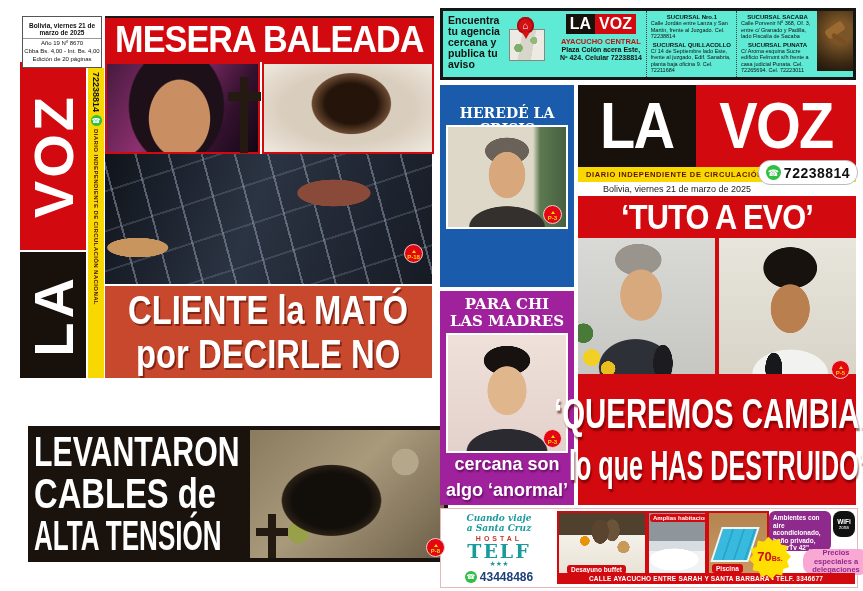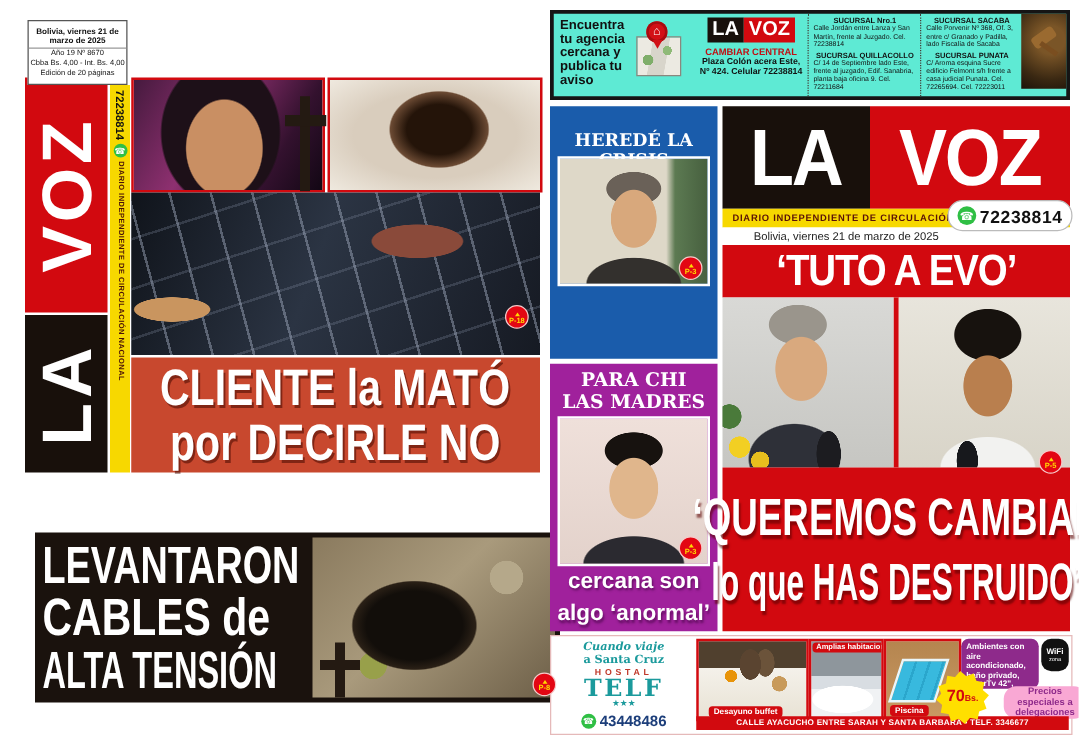--- a/index.html
+++ b/index.html
@@ -138,20 +138,23 @@
       <span class="vup hl" style="font-size:56px;letter-spacing:4px;">LA</span>
     </div>
 
     <div class="abs" style="left:78px;top:58px;width:16px;height:310px;background:#f7d800;
                 display:flex;flex-direction:column;align-items:center;">
       <span class="vdown" style="font-size:9px;font-weight:bold;color:#111;margin-top:4px;">72238814</span>
       <span class="wa" style="width:11px;height:11px;font-size:7px;margin:3px 0;"></span>
       <span class="vdown" style="font-size:6px;font-weight:bold;color:#4a1208;letter-spacing:.4px;">DIARIO INDEPENDIENTE DE CIRCULACIÓN NACIONAL</span>
     </div>
 
+    <div class="abs flexc" style="left:95px;top:6px;width:329px;height:44px;background:#d2090f;border-top:2px solid #1a1a1a;">
+      <span class="sx sx95 hl" style="font-size:36px;letter-spacing:-1px;">MESERA BALEADA</span>
+    </div>
 
     <div class="ph ph-woman redborder" style="left:95px;top:52px;width:151px;height:88px;"></div>
     <div class="ph ph-blur redborder" style="left:252px;top:52px;width:168px;height:88px;"></div>
     <div class="crossbar" style="left:230px;top:67px;width:8px;height:76px;"></div>
     <div class="crossbar" style="left:218px;top:82px;width:33px;height:9px;"></div>
 
     <div class="ph ph-night" style="left:95px;top:144px;width:327px;height:130px;"></div>
     <div class="pbadge" style="left:394px;top:234px;">
       <span>P-18</span>
     </div>
@@ -188,21 +191,21 @@
       <div style="width:62px;padding:4px 2px 2px 5px;font-size:10.5px;line-height:11px;font-weight:bold;color:#111;">Encuentra tu agencia cercana y publica tu aviso</div>
       <div class="abs" style="left:66px;top:18px;">
         <div class="map" style="width:34px;height:30px;"></div>
         <div class="pin" style="left:8px;top:-12px;"></div>
       </div>
       <div style="margin-left:48px;width:96px;display:flex;flex-direction:column;align-items:center;padding-top:3px;">
         <div style="display:flex;">
           <span class="hl" style="background:#18100b;font-size:16px;padding:1px 4px;">LA</span>
           <span class="hl" style="background:#d2090f;font-size:16px;padding:1px 4px;">VOZ</span>
         </div>
-        <div style="font-size:7.5px;font-weight:bold;color:#c01014;margin-top:3px;">CAMBIAR CENTRAL</div>
+        <div style="font-size:7.5px;font-weight:bold;color:#c01014;margin-top:3px;">AYACUCHO CENTRAL</div>
         <div style="font-size:7px;font-weight:bold;color:#111;text-align:center;line-height:8px;padding:0 2px;">Plaza Colón acera Este, Nº 424. Celular 72238814</div>
       </div>
       <div class="dotL" style="width:88px;padding:3px 3px 0 4px;color:#111;">
         <div style="font-size:6px;font-weight:bold;text-align:center;">SUCURSAL Nro.1</div>
         <div style="font-size:5.5px;line-height:6.5px;">Calle Jordán entre Lanza y San Martín, frente al Juzgado. Cel. 72238814</div>
         <div style="font-size:6px;font-weight:bold;text-align:center;margin-top:2px;">SUCURSAL QUILLACOLLO</div>
         <div style="font-size:5.5px;line-height:6.5px;">C/ 14 de Septiembre lado Este, frente al juzgado, Edif. Sanabria, planta baja oficina 9. Cel. 72211684</div>
       </div>
       <div class="dotL" style="width:78px;padding:3px 3px 0 4px;color:#111;">
         <div style="font-size:6px;font-weight:bold;text-align:center;">SUCURSAL SACABA</div>
@@ -273,21 +276,21 @@
         <span class="sx sx70 hl" style="font-size:42px;text-shadow:2px 3px 2px rgba(90,0,0,.6);">‘QUEREMOS CAMBIAR</span>
       </div>
       <div class="flexc" style="height:52px;">
         <span class="sx sx60 hl" style="font-size:42px;text-shadow:2px 3px 2px rgba(90,0,0,.6);">lo que HAS DESTRUIDO’</span>
       </div>
     </div>
 
     <div class="abs" style="left:0;top:500px;width:416px;height:78px;background:#fff;border:1px solid #e5b9b9;">
       <div class="abs" style="left:2px;top:2px;width:112px;height:72px;text-align:center;">
         <div class="serifb" style="color:#1b9a9c;font-size:9px;font-style:italic;line-height:10px;margin-top:2px;">Cuando viaje</div>
-        <div class="serifb" style="color:#1b9a9c;font-size:9px;line-height:10px;">a Santa Cruz</div>
+        <div class="serifb" style="color:#1b9a9c;font-size:9px;font-style:italic;line-height:10px;">a Santa Cruz</div>
         <div style="color:#c0392b;font-size:7px;font-weight:bold;letter-spacing:3px;margin-top:2px;">HOSTAL</div>
         <div class="serifb" style="color:#1b9a9c;font-size:19px;line-height:18px;letter-spacing:2px;">TELF</div>
         <div style="color:#1b9a9c;font-size:7px;line-height:8px;">★★★</div>
         <div style="display:flex;align-items:center;justify-content:center;gap:3px;margin-top:2px;">
           <span class="wa" style="width:12px;height:12px;font-size:7px;"></span>
           <span style="font-size:12px;font-weight:bold;color:#1c3e7a;">43448486</span>
         </div>
       </div>
 
       <div class="ph ph-breakfast" style="left:116px;top:2px;width:86px;height:62px;border:2px solid #d20a0f;">

